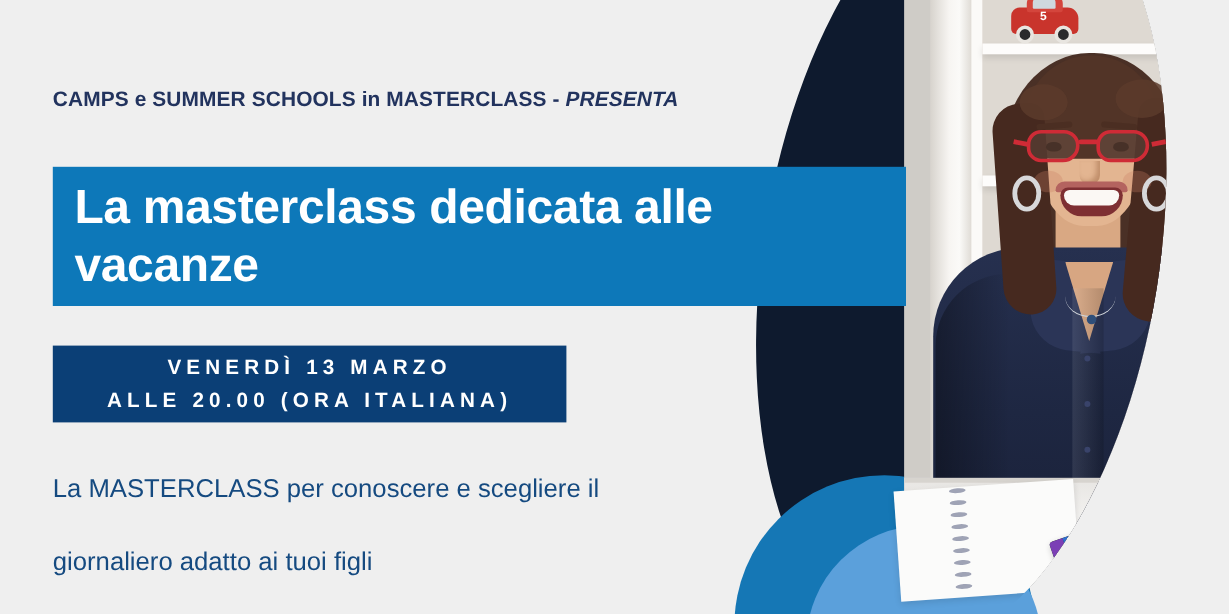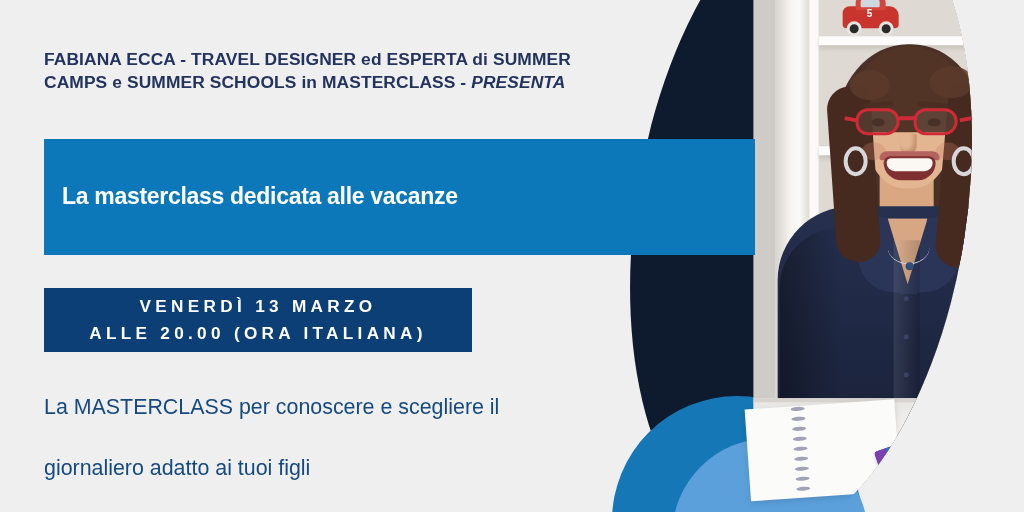--- a/index.html
+++ b/index.html
@@ -365,21 +365,21 @@
   .kicker em { font-style:italic; font-weight:700; }
 
   .headline-box {
     position:absolute; left:44px; top:139px;
     width:711px; height:116px;
     background:#0d78b9;
     display:flex; align-items:center;
   }
   .headline {
     color:#ffffff;
-    font-size:23px; font-weight:700; line-height:1.2;
+    font-size:40px; font-weight:700; line-height:1.2;
     letter-spacing:-.3px;
     padding:0 18px;
   }
 
   .date-box {
     position:absolute; left:44px; top:288px;
     width:428px; height:64px;
     background:#0b3f76;
     display:flex; flex-direction:column;
     align-items:center; justify-content:center;
@@ -545,21 +545,21 @@
           </div>
 
           <div class="sticky"></div>
         </div>
 
       </div>
     </div>
   </div>
 
   <div class="kicker">
-    <span>FABIANA ECCA - TRAVEL DESIGNER ed ESPERTA di SUMMER</span><br>
+    <br>
     <span>CAMPS e SUMMER SCHOOLS in MASTERCLASS - </span><em>PRESENTA</em>
   </div>
 
   <div class="headline-box">
     <div class="headline">
       <span>La masterclass dedicata alle vacanze</span><br>
     </div>
   </div>
 
   <div class="date-box">

